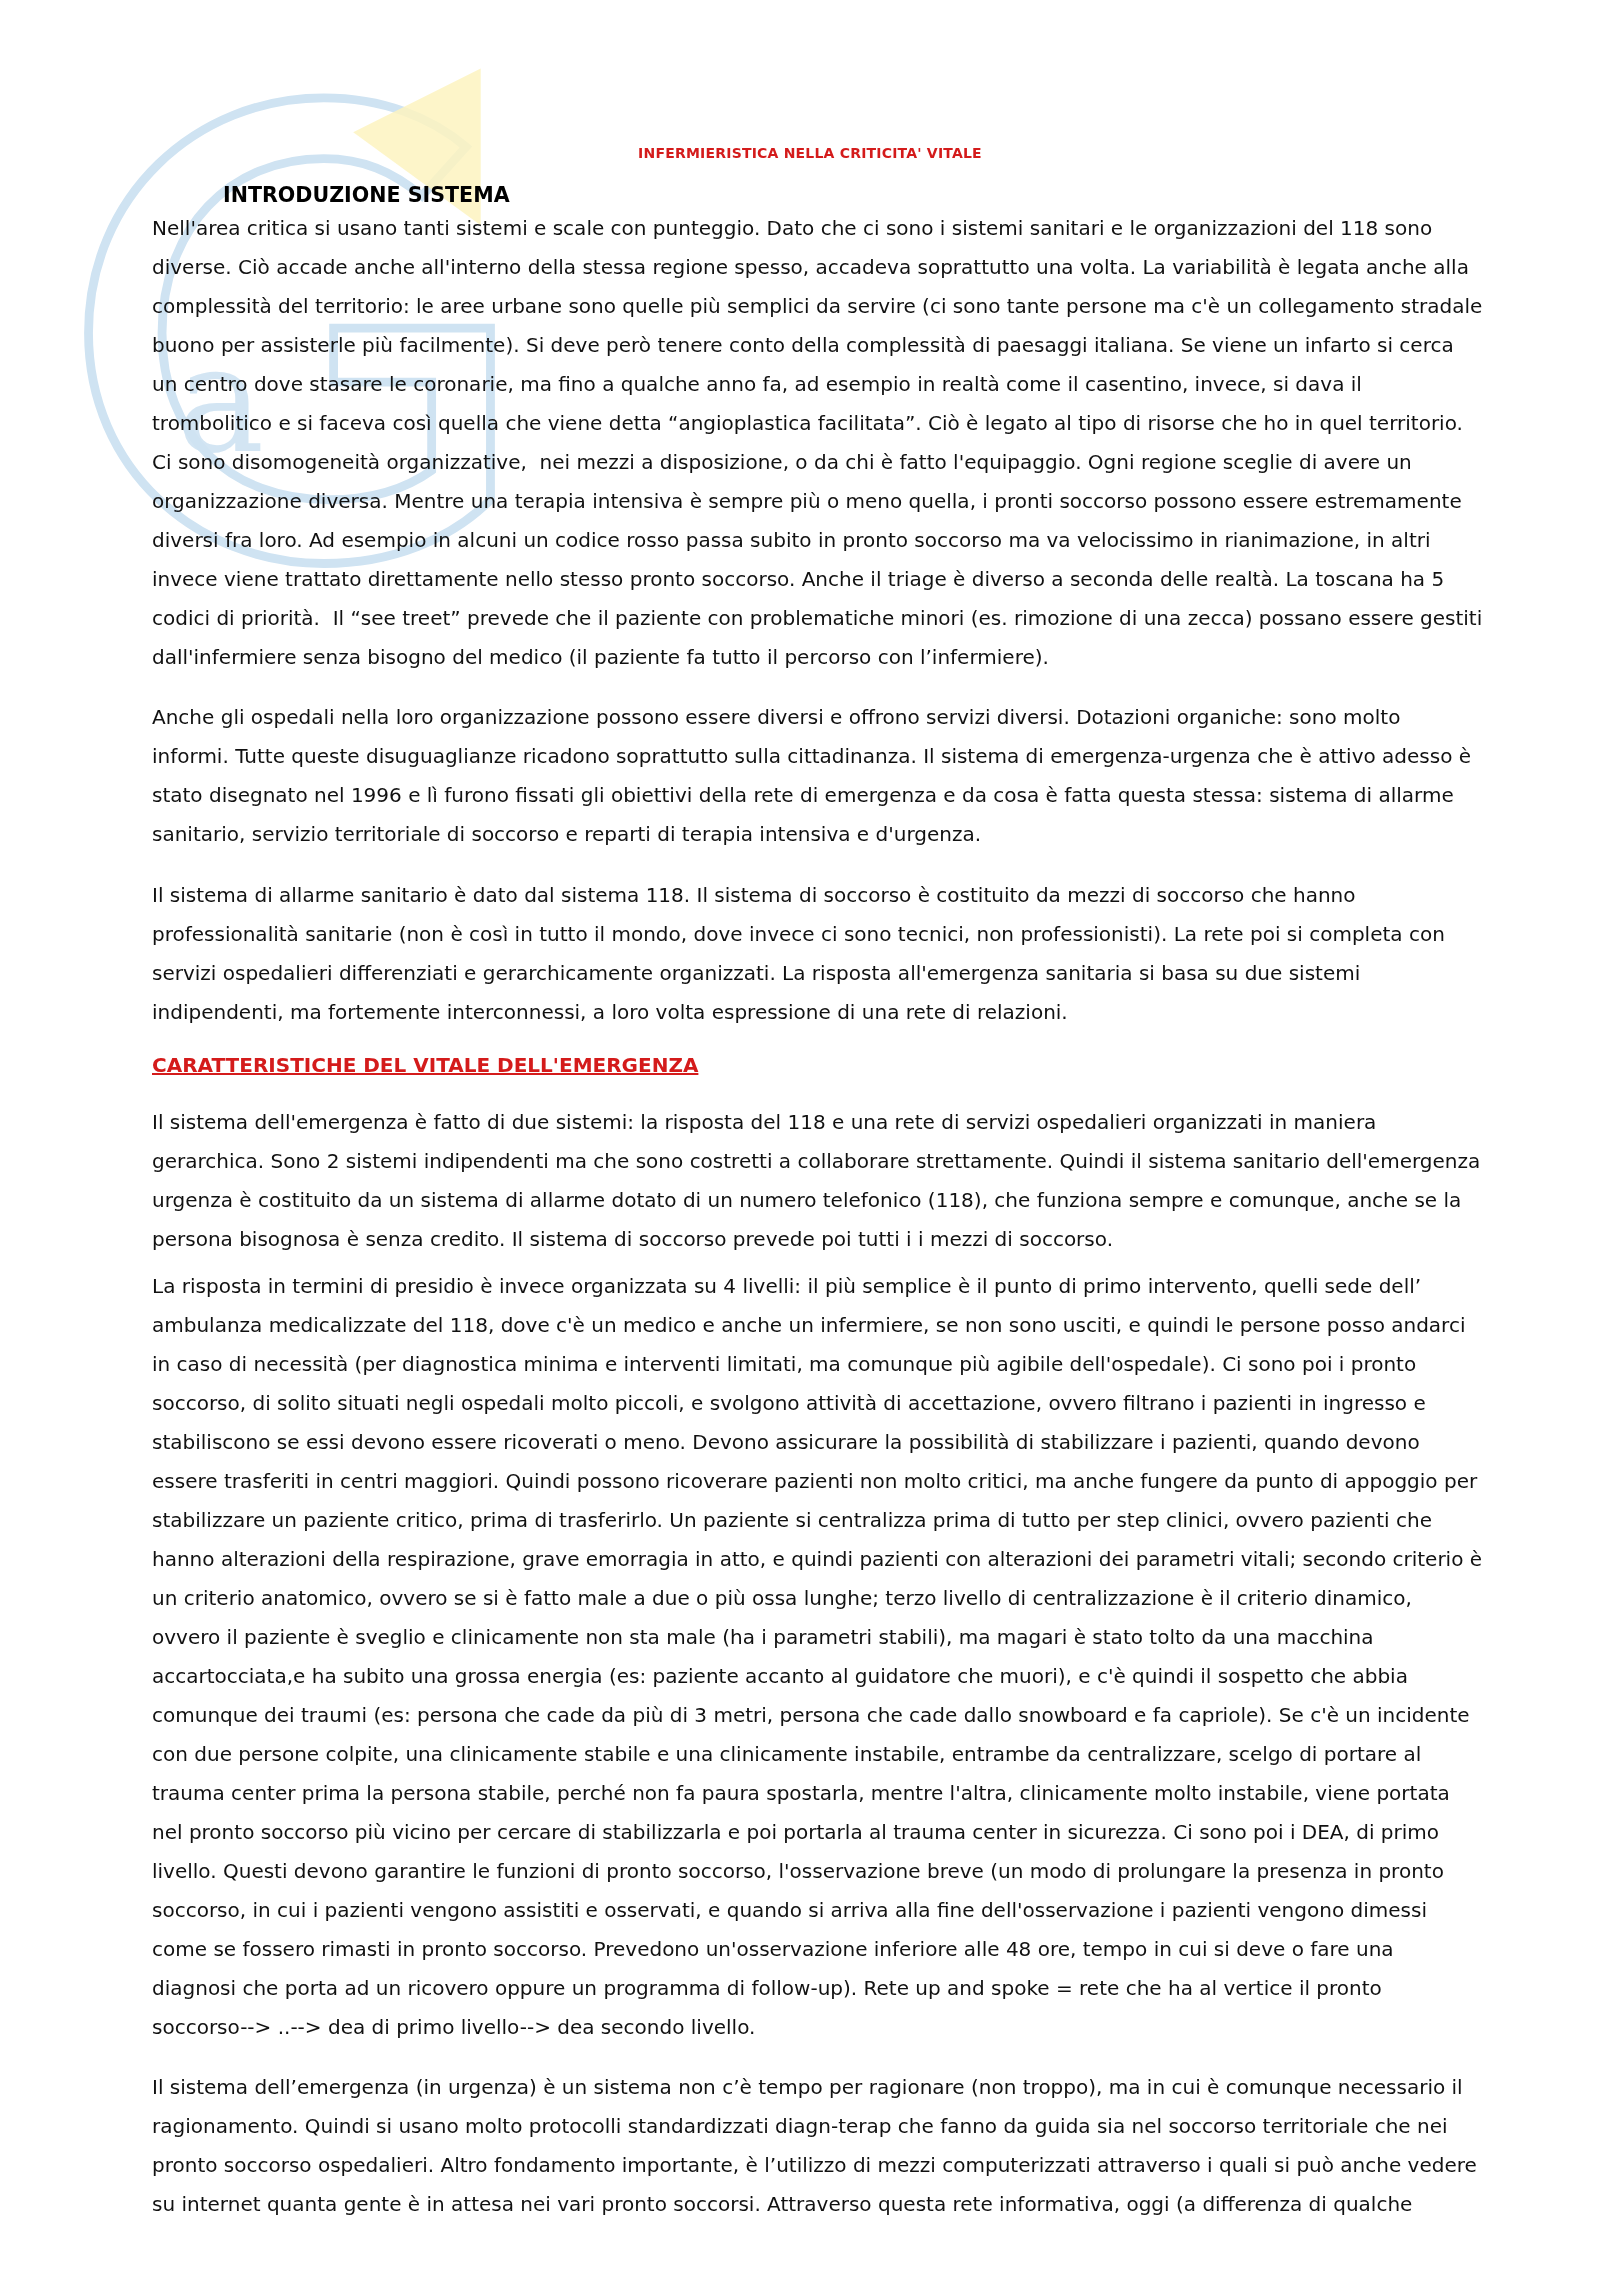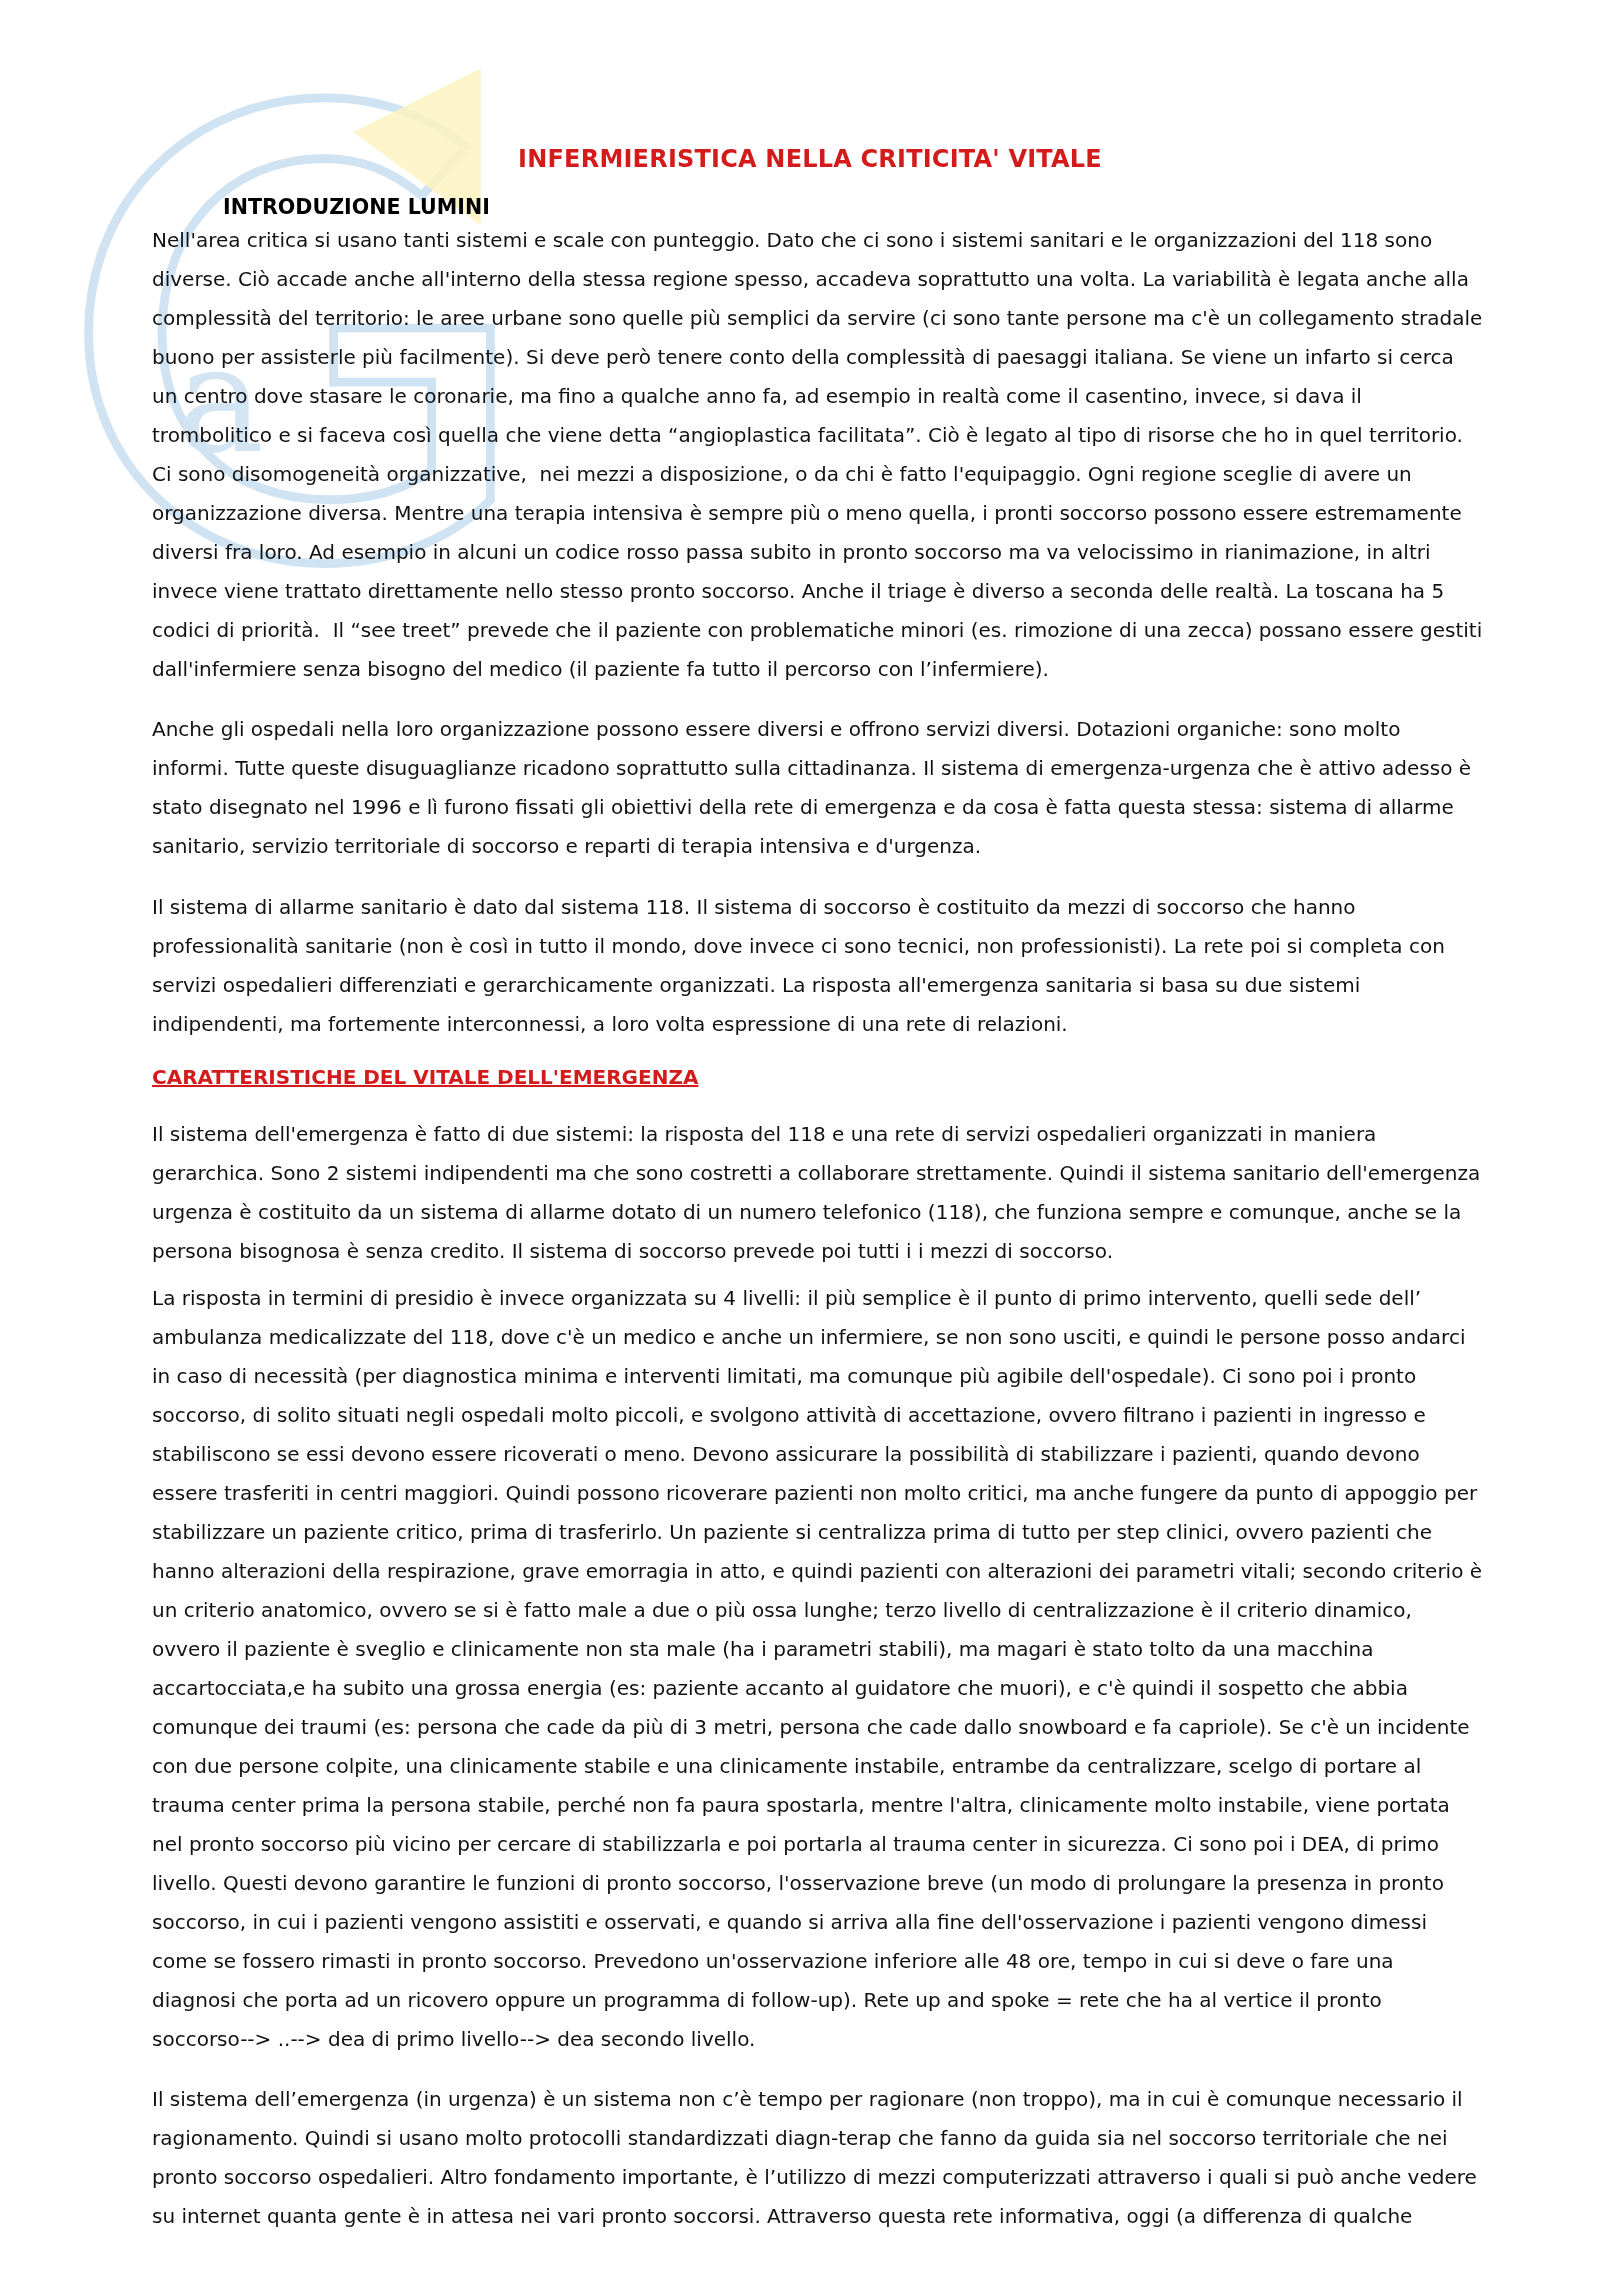--- a/index.html
+++ b/index.html
@@ -28,21 +28,21 @@
   }
   .content {
     position: relative;
     z-index: 2;
     padding: 0;
   }
   .title {
     text-align: center;
     color: #d41b1b;
     font-weight: bold;
-    font-size: 24px;
+    font-size: 14px;
     letter-spacing: 0.2px;
     margin: 0;
     padding-top: 145px;
   }
   .body-wrap {
     padding-left: 152px;
     padding-right: 137px;
     padding-top: 21.6px;
   }
   .subhead {
@@ -79,21 +79,21 @@
   <svg class="watermark" viewBox="0 0 520 560" xmlns="http://www.w3.org/2000/svg">
     <path d="M30 300 C30 160 140 60 270 60 C330 60 380 80 415 110 L370 160 C340 135 310 122 270 122 C175 122 105 192 105 300 C105 405 175 470 275 470 C320 470 355 458 380 440 L380 350 L280 350 L280 295 L440 295 L440 470 C400 510 340 535 270 535 C140 535 30 438 30 300 Z" fill="none" stroke="#cfe3f2" stroke-width="9"></path>
     <path d="M300 95 L430 30 L430 190 Z" fill="#fdf3bf" opacity="0.85"></path>
     <text x="120" y="420" font-family="DejaVu Serif, serif" font-size="150" fill="#cfe3f2" opacity="0.9">a</text>
   </svg>
 
   <div class="content">
     <h1 class="title">INFERMIERISTICA NELLA CRITICITA' VITALE</h1>
 
     <div class="body-wrap">
-      <h2 class="subhead">INTRODUZIONE LUMINI</h2>
+      <h2 class="subhead">INTRODUZIONE SISTEMA</h2>
 
       <p class="para">Nell'area critica si usano tanti sistemi e scale con punteggio. Dato che ci sono i sistemi sanitari e le organizzazioni del 118 sono diverse. Ciò accade anche all'interno della stessa regione spesso, accadeva soprattutto una volta. La variabilità è legata anche alla complessità del territorio: le aree urbane sono quelle più semplici da servire (ci sono tante persone ma c'è un collegamento stradale buono per assisterle più facilmente). Si deve però tenere conto della complessità di paesaggi italiana. Se viene un infarto si cerca un centro dove stasare le coronarie, ma fino a qualche anno fa, ad esempio in realtà come il casentino, invece, si dava il trombolitico e si faceva così quella che viene detta “angioplastica facilitata”. Ciò è legato al tipo di risorse che ho in quel territorio. Ci sono disomogeneità organizzative,  nei mezzi a disposizione, o da chi è fatto l'equipaggio. Ogni regione sceglie di avere un organizzazione diversa. Mentre una terapia intensiva è sempre più o meno quella, i pronti soccorso possono essere estremamente diversi fra loro. Ad esempio in alcuni un codice rosso passa subito in pronto soccorso ma va velocissimo in rianimazione, in altri invece viene trattato direttamente nello stesso pronto soccorso. Anche il triage è diverso a seconda delle realtà. La toscana ha 5 codici di priorità.  Il “see treet” prevede che il paziente con problematiche minori (es. rimozione di una zecca) possano essere gestiti dall'infermiere senza bisogno del medico (il paziente fa tutto il percorso con l’infermiere).</p>
       <p class="para">Anche gli ospedali nella loro organizzazione possono essere diversi e offrono servizi diversi. Dotazioni organiche: sono molto informi. Tutte queste disuguaglianze ricadono soprattutto sulla cittadinanza. Il sistema di emergenza-urgenza che è attivo adesso è stato disegnato nel 1996 e lì furono fissati gli obiettivi della rete di emergenza e da cosa è fatta questa stessa: sistema di allarme sanitario, servizio territoriale di soccorso e reparti di terapia intensiva e d'urgenza.</p>
       <p class="para">Il sistema di allarme sanitario è dato dal sistema 118. Il sistema di soccorso è costituito da mezzi di soccorso che hanno professionalità sanitarie (non è così in tutto il mondo, dove invece ci sono tecnici, non professionisti). La rete poi si completa con servizi ospedalieri differenziati e gerarchicamente organizzati. La risposta all'emergenza sanitaria si basa su due sistemi indipendenti, ma fortemente interconnessi, a loro volta espressione di una rete di relazioni.</p>
 
       <h2 class="section-title">CARATTERISTICHE DEL VITALE DELL'EMERGENZA</h2>
 
       <p class="para tight">Il sistema dell'emergenza è fatto di due sistemi: la risposta del 118 e una rete di servizi ospedalieri organizzati in maniera gerarchica. Sono 2 sistemi indipendenti ma che sono costretti a collaborare strettamente. Quindi il sistema sanitario dell'emergenza urgenza è costituito da un sistema di allarme dotato di un numero telefonico (118), che funziona sempre e comunque, anche se la persona bisognosa è senza credito. Il sistema di soccorso prevede poi tutti i i mezzi di soccorso.</p>
       <p class="para">La risposta in termini di presidio è invece organizzata su 4 livelli: il più semplice è il punto di primo intervento, quelli sede dell’ ambulanza medicalizzate del 118, dove c'è un medico e anche un infermiere, se non sono usciti, e quindi le persone posso andarci in caso di necessità (per diagnostica minima e interventi limitati, ma comunque più agibile dell'ospedale). Ci sono poi i pronto soccorso, di solito situati negli ospedali molto piccoli, e svolgono attività di accettazione, ovvero filtrano i pazienti in ingresso e stabiliscono se essi devono essere ricoverati o meno. Devono assicurare la possibilità di stabilizzare i pazienti, quando devono essere trasferiti in centri maggiori. Quindi possono ricoverare pazienti non molto critici, ma anche fungere da punto di appoggio per stabilizzare un paziente critico, prima di trasferirlo. Un paziente si centralizza prima di tutto per step clinici, ovvero pazienti che hanno alterazioni della respirazione, grave emorragia in atto, e quindi pazienti con alterazioni dei parametri vitali; secondo criterio è un criterio anatomico, ovvero se si è fatto male a due o più ossa lunghe; terzo livello di centralizzazione è il criterio dinamico, ovvero il paziente è sveglio e clinicamente non sta male (ha i parametri stabili), ma magari è stato tolto da una macchina accartocciata,e ha subito una grossa energia (es: paziente accanto al guidatore che muori), e c'è quindi il sospetto che abbia comunque dei traumi (es: persona che cade da più di 3 metri, persona che cade dallo snowboard e fa capriole). Se c'è un incidente con due persone colpite, una clinicamente stabile e una clinicamente instabile, entrambe da centralizzare, scelgo di portare al trauma center prima la persona stabile, perché non fa paura spostarla, mentre l'altra, clinicamente molto instabile, viene portata nel pronto soccorso più vicino per cercare di stabilizzarla e poi portarla al trauma center in sicurezza. Ci sono poi i DEA, di primo livello. Questi devono garantire le funzioni di pronto soccorso, l'osservazione breve (un modo di prolungare la presenza in pronto soccorso, in cui i pazienti vengono assistiti e osservati, e quando si arriva alla fine dell'osservazione i pazienti vengono dimessi come se fossero rimasti in pronto soccorso. Prevedono un'osservazione inferiore alle 48 ore, tempo in cui si deve o fare una diagnosi che porta ad un ricovero oppure un programma di follow-up). Rete up and spoke = rete che ha al vertice il pronto soccorso--&gt; ..--&gt; dea di primo livello--&gt; dea secondo livello.</p>
       <p class="para">Il sistema dell’emergenza (in urgenza) è un sistema non c’è tempo per ragionare (non troppo), ma in cui è comunque necessario il ragionamento. Quindi si usano molto protocolli standardizzati diagn-terap che fanno da guida sia nel soccorso territoriale che nei pronto soccorso ospedalieri. Altro fondamento importante, è l’utilizzo di mezzi computerizzati attraverso i quali si può anche vedere su internet quanta gente è in attesa nei vari pronto soccorsi. Attraverso questa rete informativa, oggi (a differenza di qualche</p>

